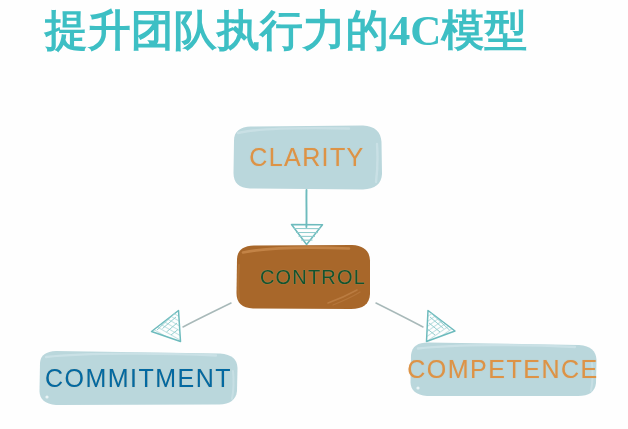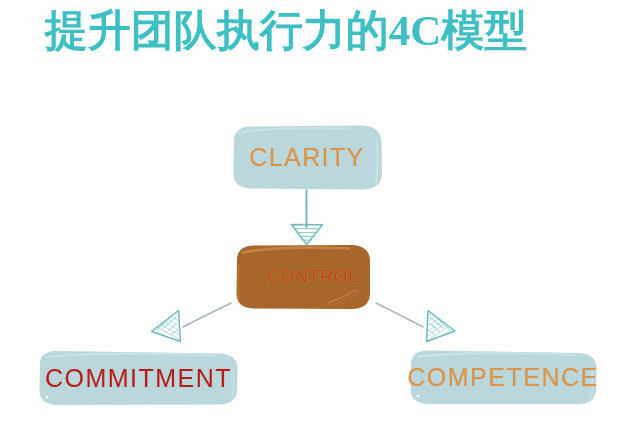--- a/index.html
+++ b/index.html
@@ -79,39 +79,39 @@
     font-size: 25px;
     color: #dd9346;
     letter-spacing: 1.4px;
     text-shadow: 0 0 1px rgba(221,147,70,.35);
   }
 
   #node-control {
     left: 233px; top: 243px; width: 140px; height: 68px;
   }
   #node-control .label {
-    font-size: 17px;
-    color: #c2410c;
+    font-size: 20px;
+    color: #14532d;
     letter-spacing: 1.2px;
     text-shadow: 0 0 1px rgba(252,243,226,.4);
     margin-left: 20px;
   }
 
   #node-commitment {
     left: 36px; top: 349px; width: 205px; height: 58px;
   }
   #node-commitment .label {
     font-size: 25px;
-    color: #b91c1c;
+    color: #0369a1;
     letter-spacing: 1.5px;
     text-shadow: 0 0 1px rgba(221,147,70,.35);
   }
 
   #node-competence {
-    left: 407px; top: 348px; width: 192px; height: 58px; justify-content: center;
+    left: 407px; top: 340px; width: 192px; height: 58px; justify-content: center;
   }
   #node-competence .label {
     font-size: 25px;
     color: #dd9346;
     letter-spacing: 1.5px;
     text-shadow: 0 0 1px rgba(221,147,70,.35);
   }
 </style>
 </head>
 <body>

